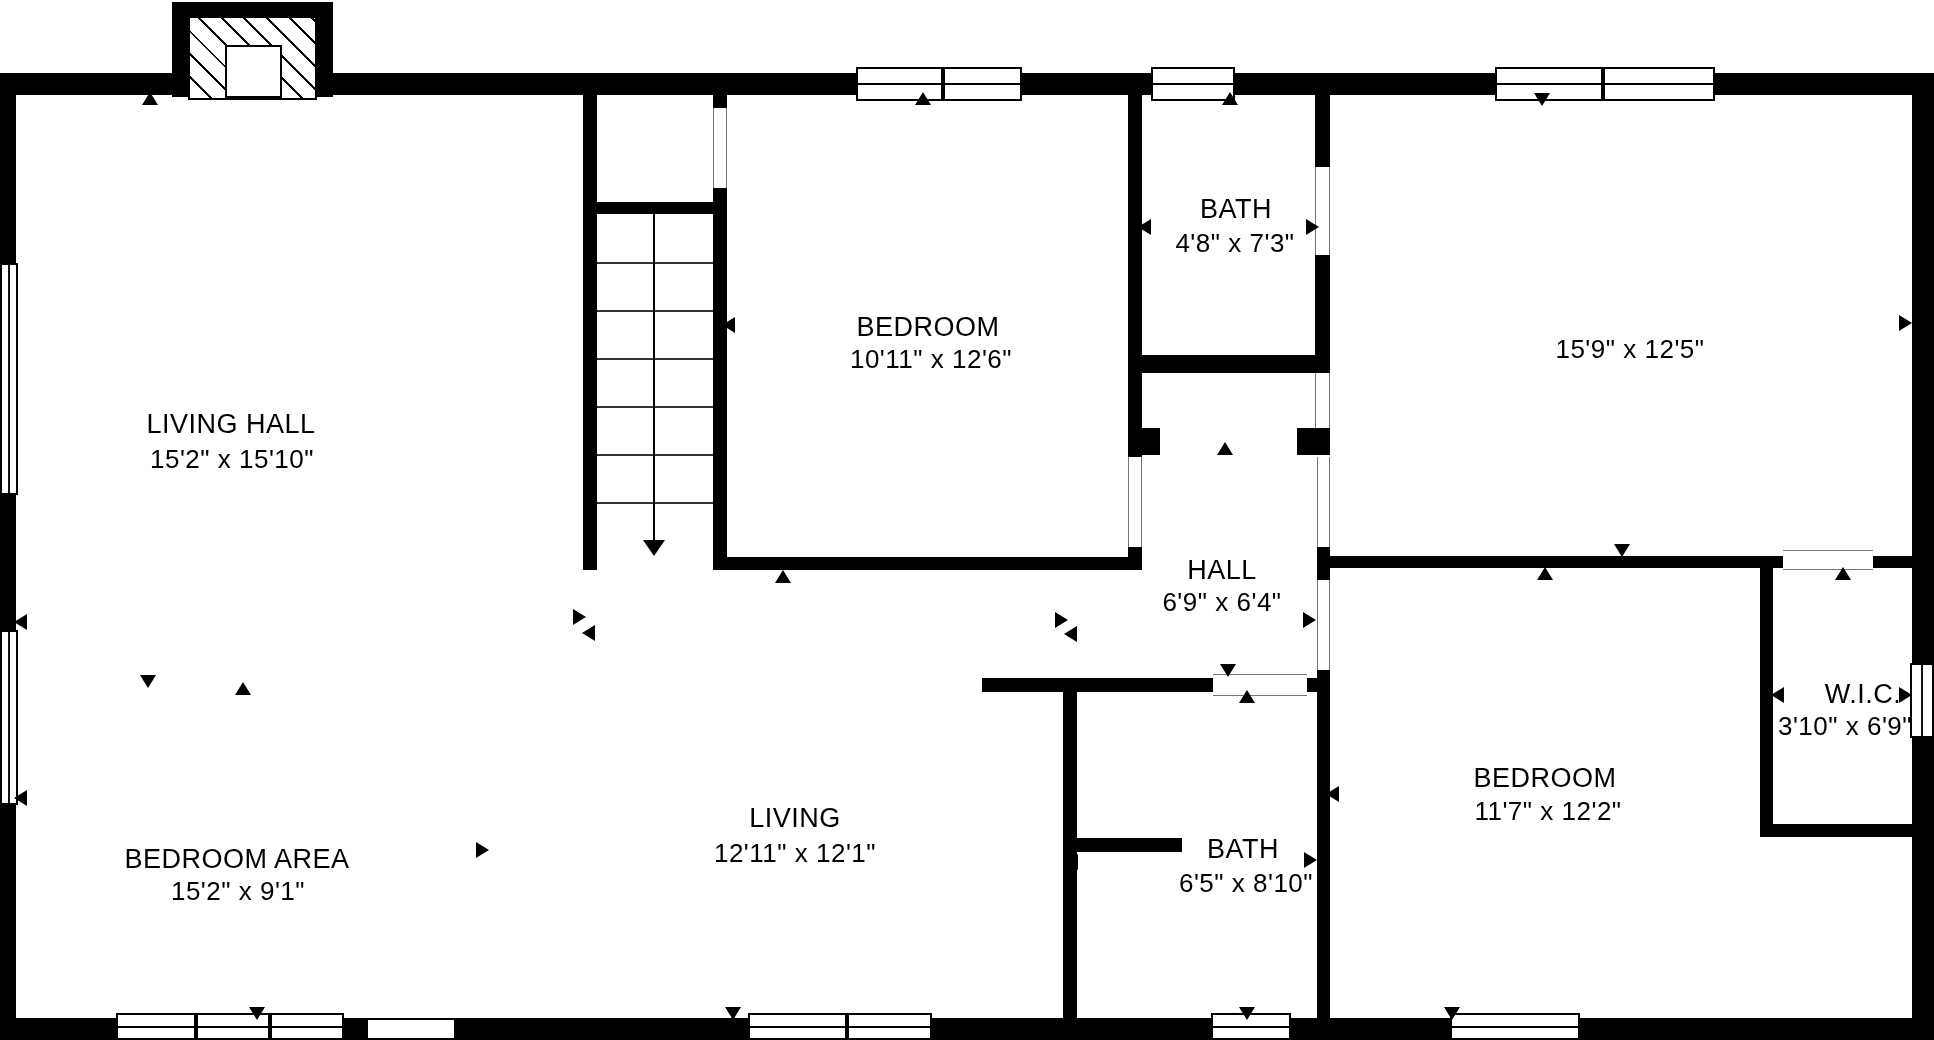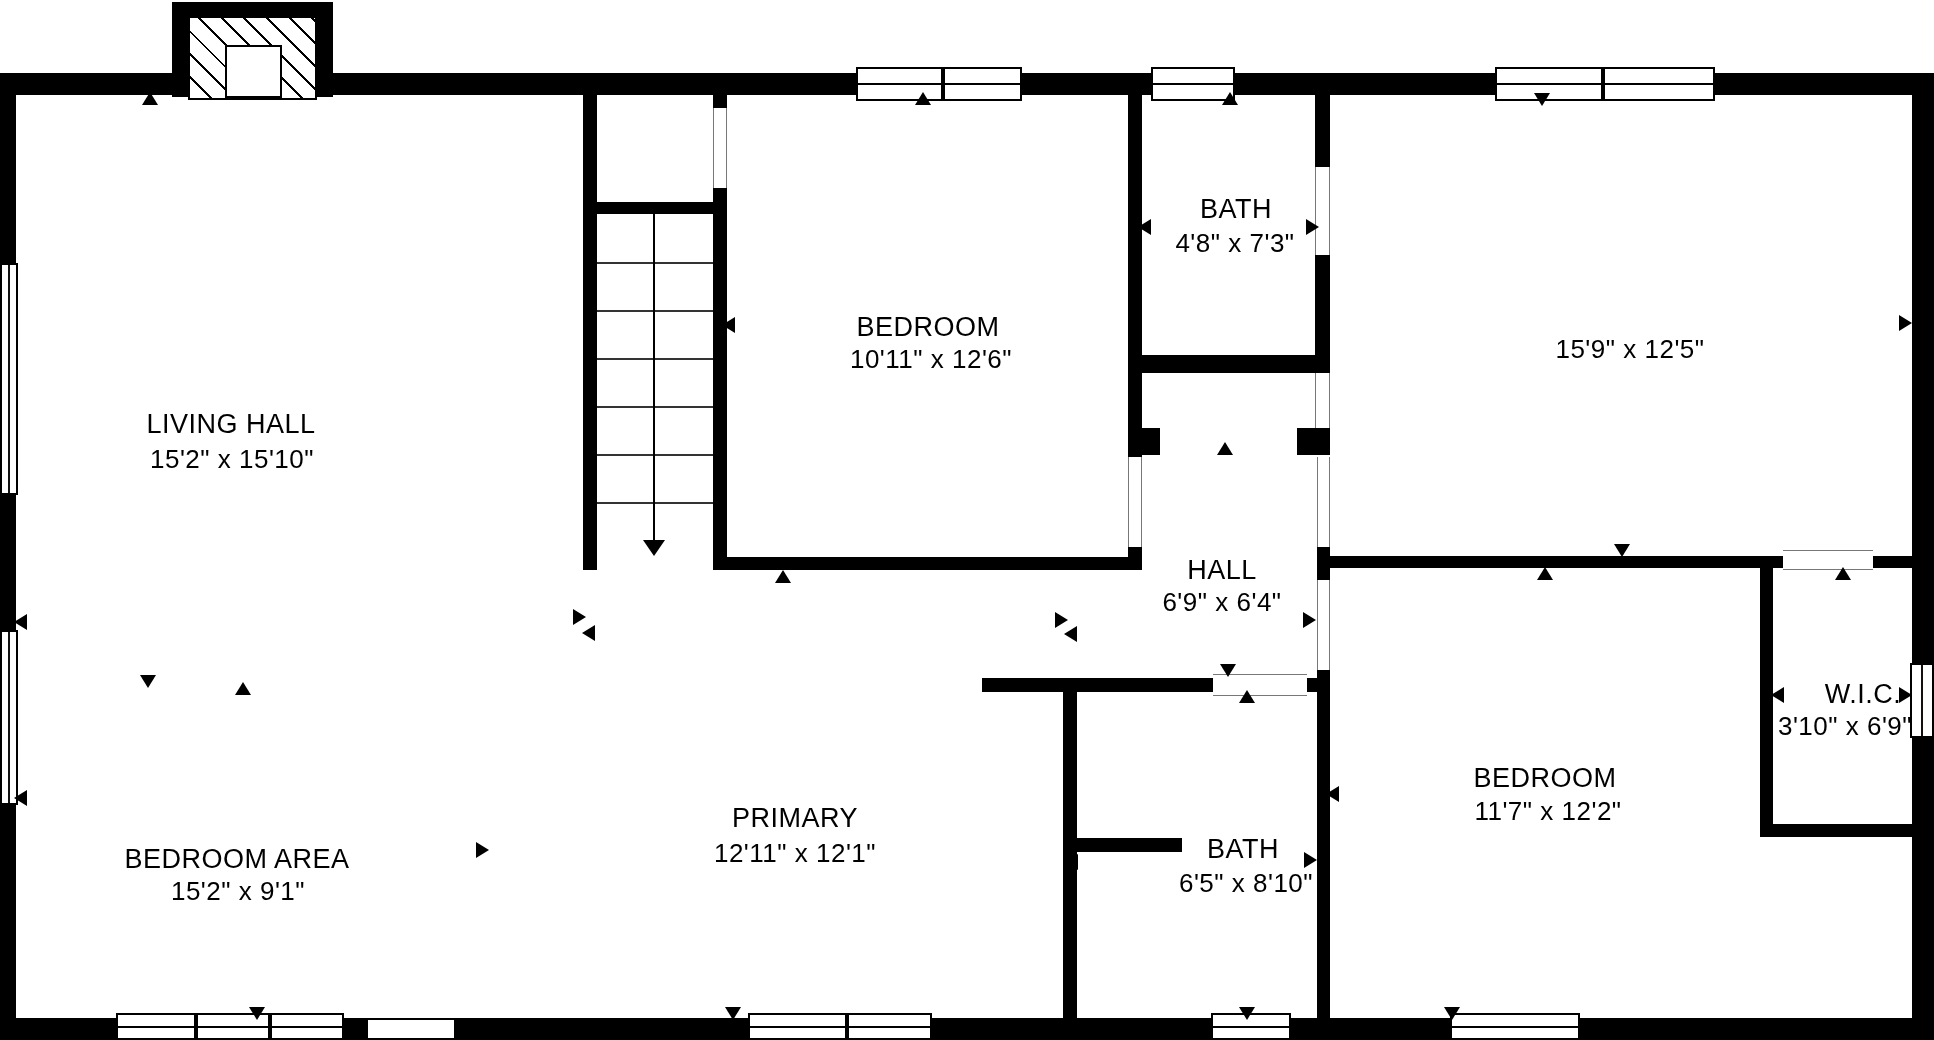--- a/index.html
+++ b/index.html
@@ -150,21 +150,21 @@
     <div class="arr" style="left: 1444px; top: 1007px; border-width: 13px 8px 0px; border-color: rgb(0, 0, 0) transparent transparent;"></div>
     <div class="arr" style="left: 14px; top: 614px; border-width: 8px 13px 8px 0px; border-color: transparent rgb(0, 0, 0) transparent transparent;"></div>
     <div class="arr" style="left: 14px; top: 790px; border-width: 8px 13px 8px 0px; border-color: transparent rgb(0, 0, 0) transparent transparent;"></div>
     <div class="arr" style="left: 1899px; top: 315px; border-width: 8px 0px 8px 13px; border-color: transparent transparent transparent rgb(0, 0, 0);"></div>
     <div class="arr" style="left: 1899px; top: 687px; border-width: 8px 0px 8px 13px; border-color: transparent transparent transparent rgb(0, 0, 0);"></div>
     <div class="arr" style="left: 1771px; top: 687px; border-width: 8px 13px 8px 0px; border-color: transparent rgb(0, 0, 0) transparent transparent;"></div>
     <div class="room-name" style="left: 231px; top: 424px;">LIVING HALL</div>
     <div class="room-dims" style="left: 232px; top: 459px;">15'2" x 15'10"</div>
     <div class="room-name" style="left: 237px; top: 859px;">BEDROOM AREA</div>
     <div class="room-dims" style="left: 238px; top: 891px;">15'2" x 9'1"</div>
-    <div class="room-name" style="left: 795px; top: 818px;">PRIMARY</div>
+    <div class="room-name" style="left: 795px; top: 818px;">LIVING</div>
     <div class="room-dims" style="left: 795px; top: 853px;">12'11" x 12'1"</div>
     <div class="room-name" style="left: 928px; top: 327px;">BEDROOM</div>
     <div class="room-dims" style="left: 931px; top: 359px;">10'11" x 12'6"</div>
     <div class="room-name" style="left: 1236px; top: 209px;">BATH</div>
     <div class="room-dims" style="left: 1235px; top: 243px;">4'8" x 7'3"</div>
     <div class="room-dims" style="left: 1630px; top: 349px;">15'9" x 12'5"</div>
     <div class="room-name" style="left: 1222px; top: 570px; text-align: center;">HALL</div>
     <div class="room-dims" style="left: 1222px; top: 602px;">6'9" x 6'4"</div>
     <div class="room-name" style="left: 1243px; top: 849px;">BATH</div>
     <div class="room-dims" style="left: 1246px; top: 883px;">6'5" x 8'10"</div>

